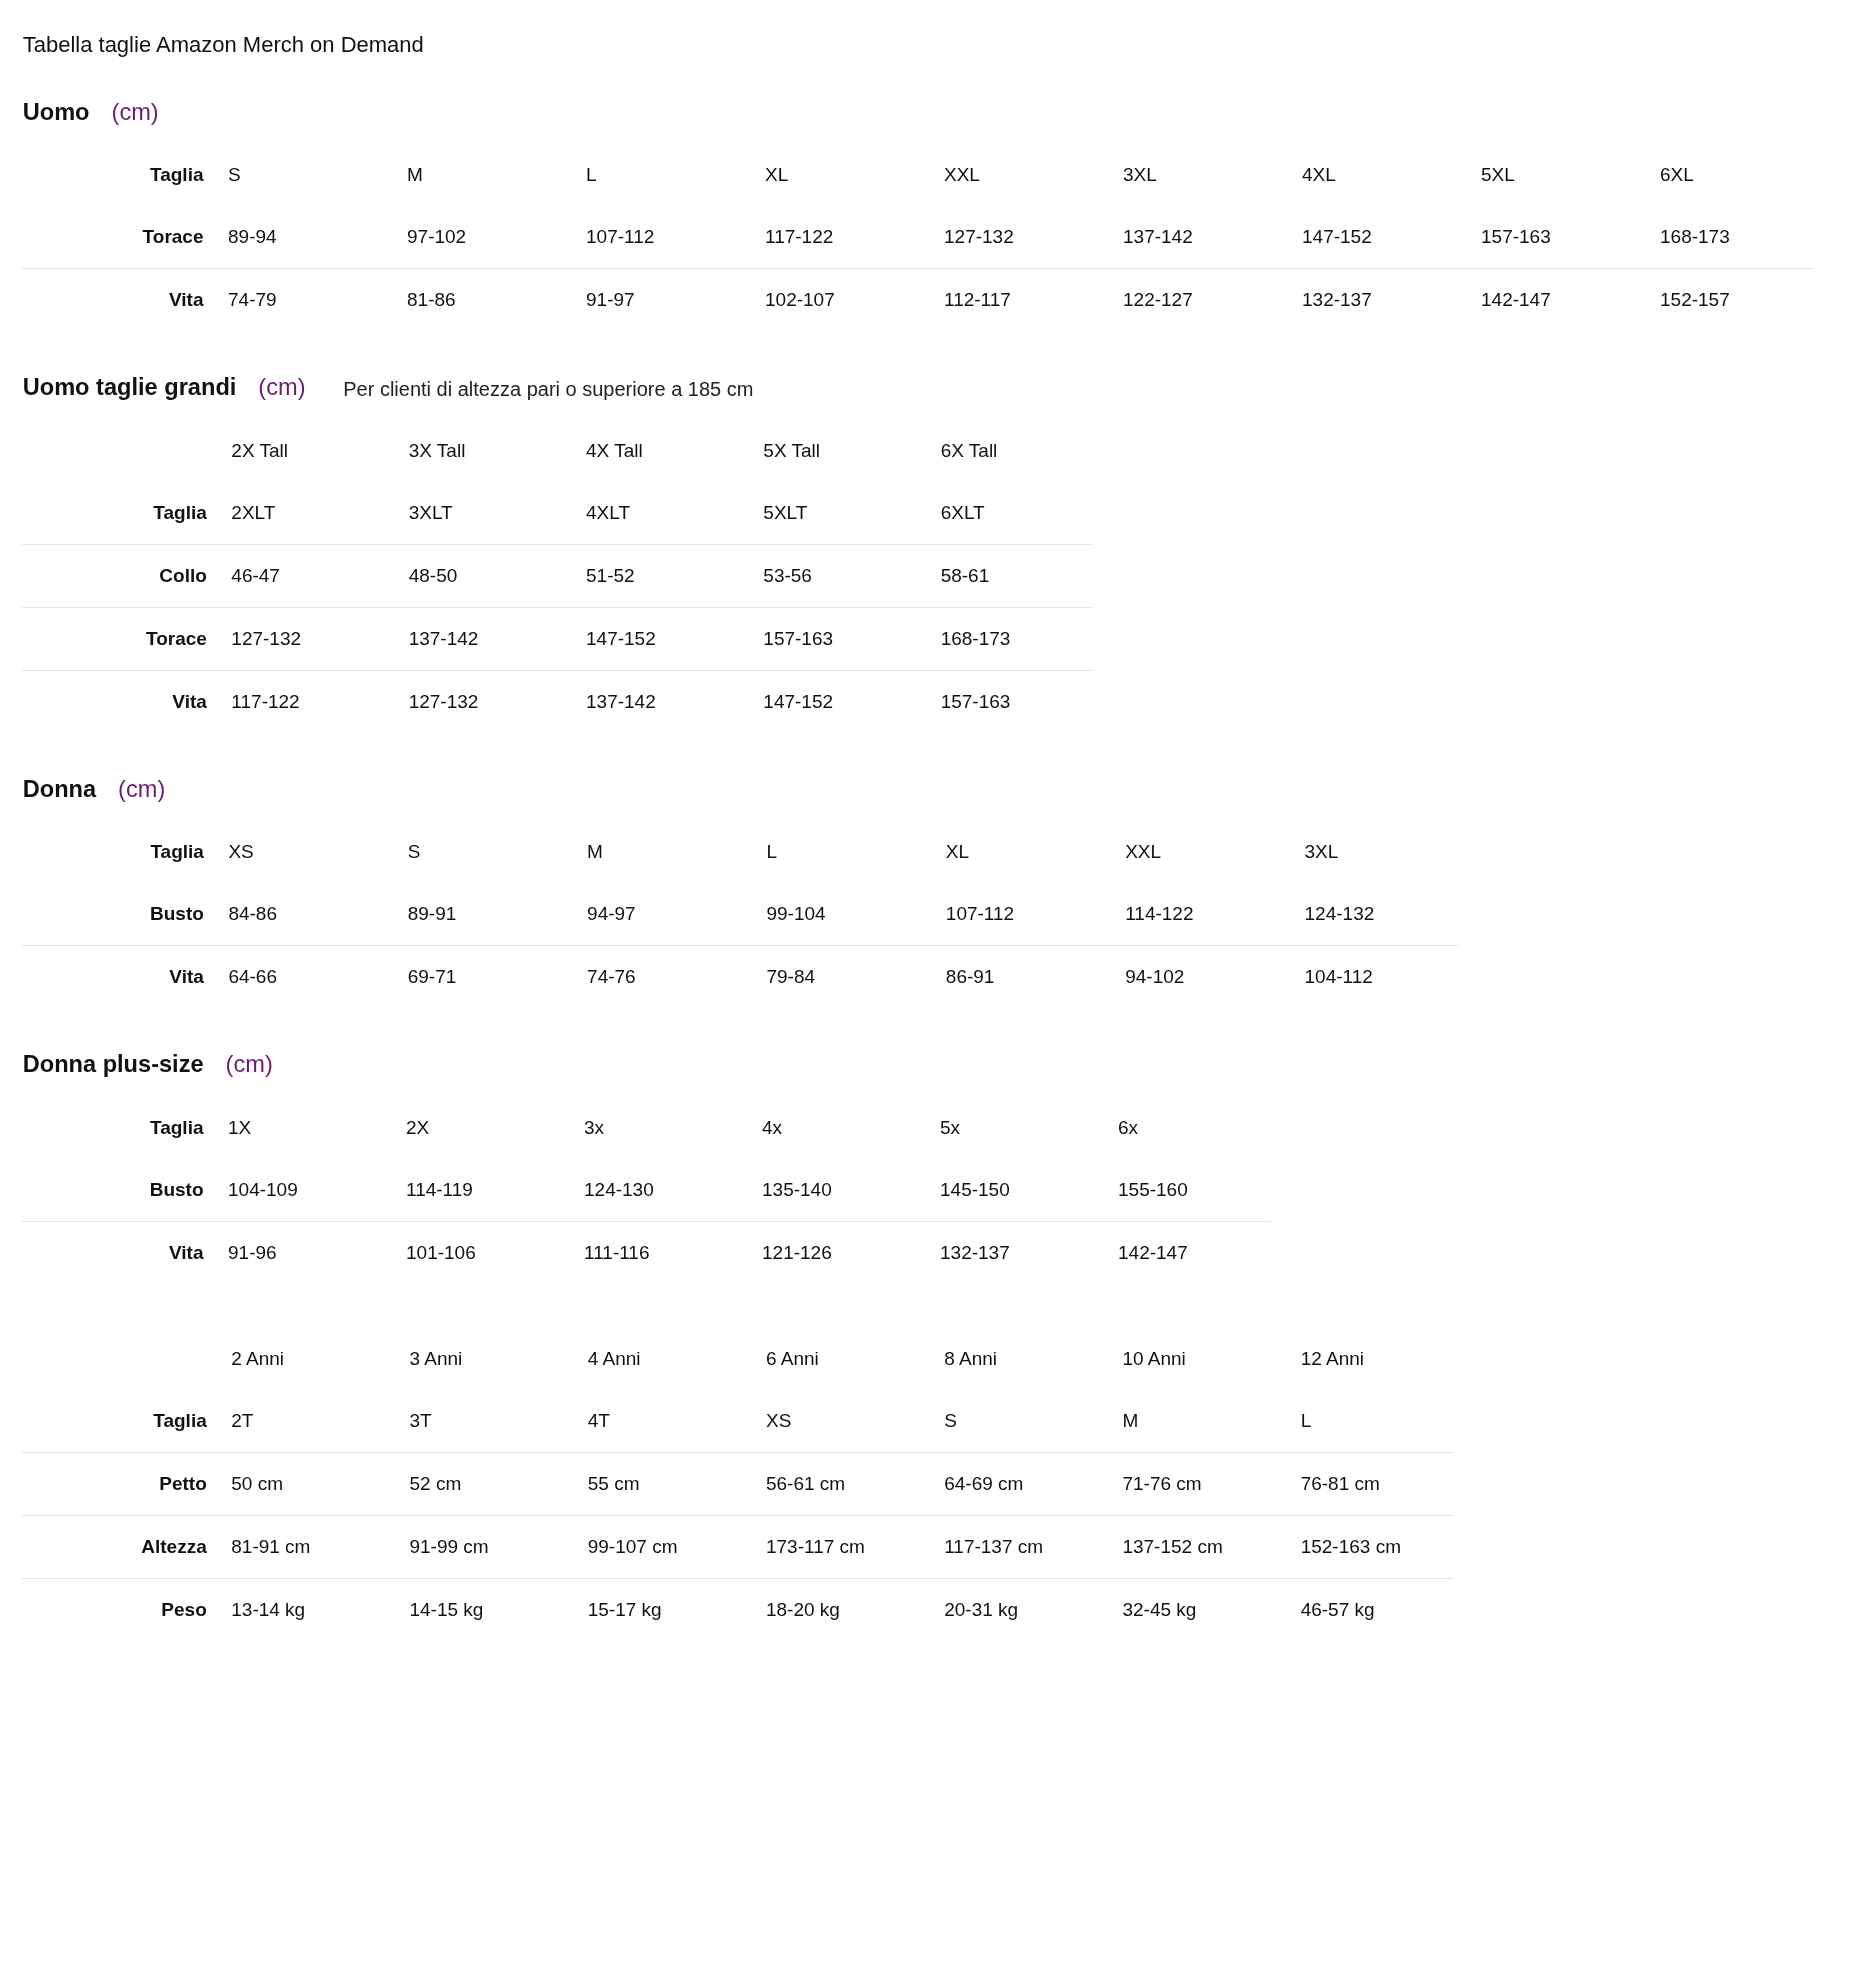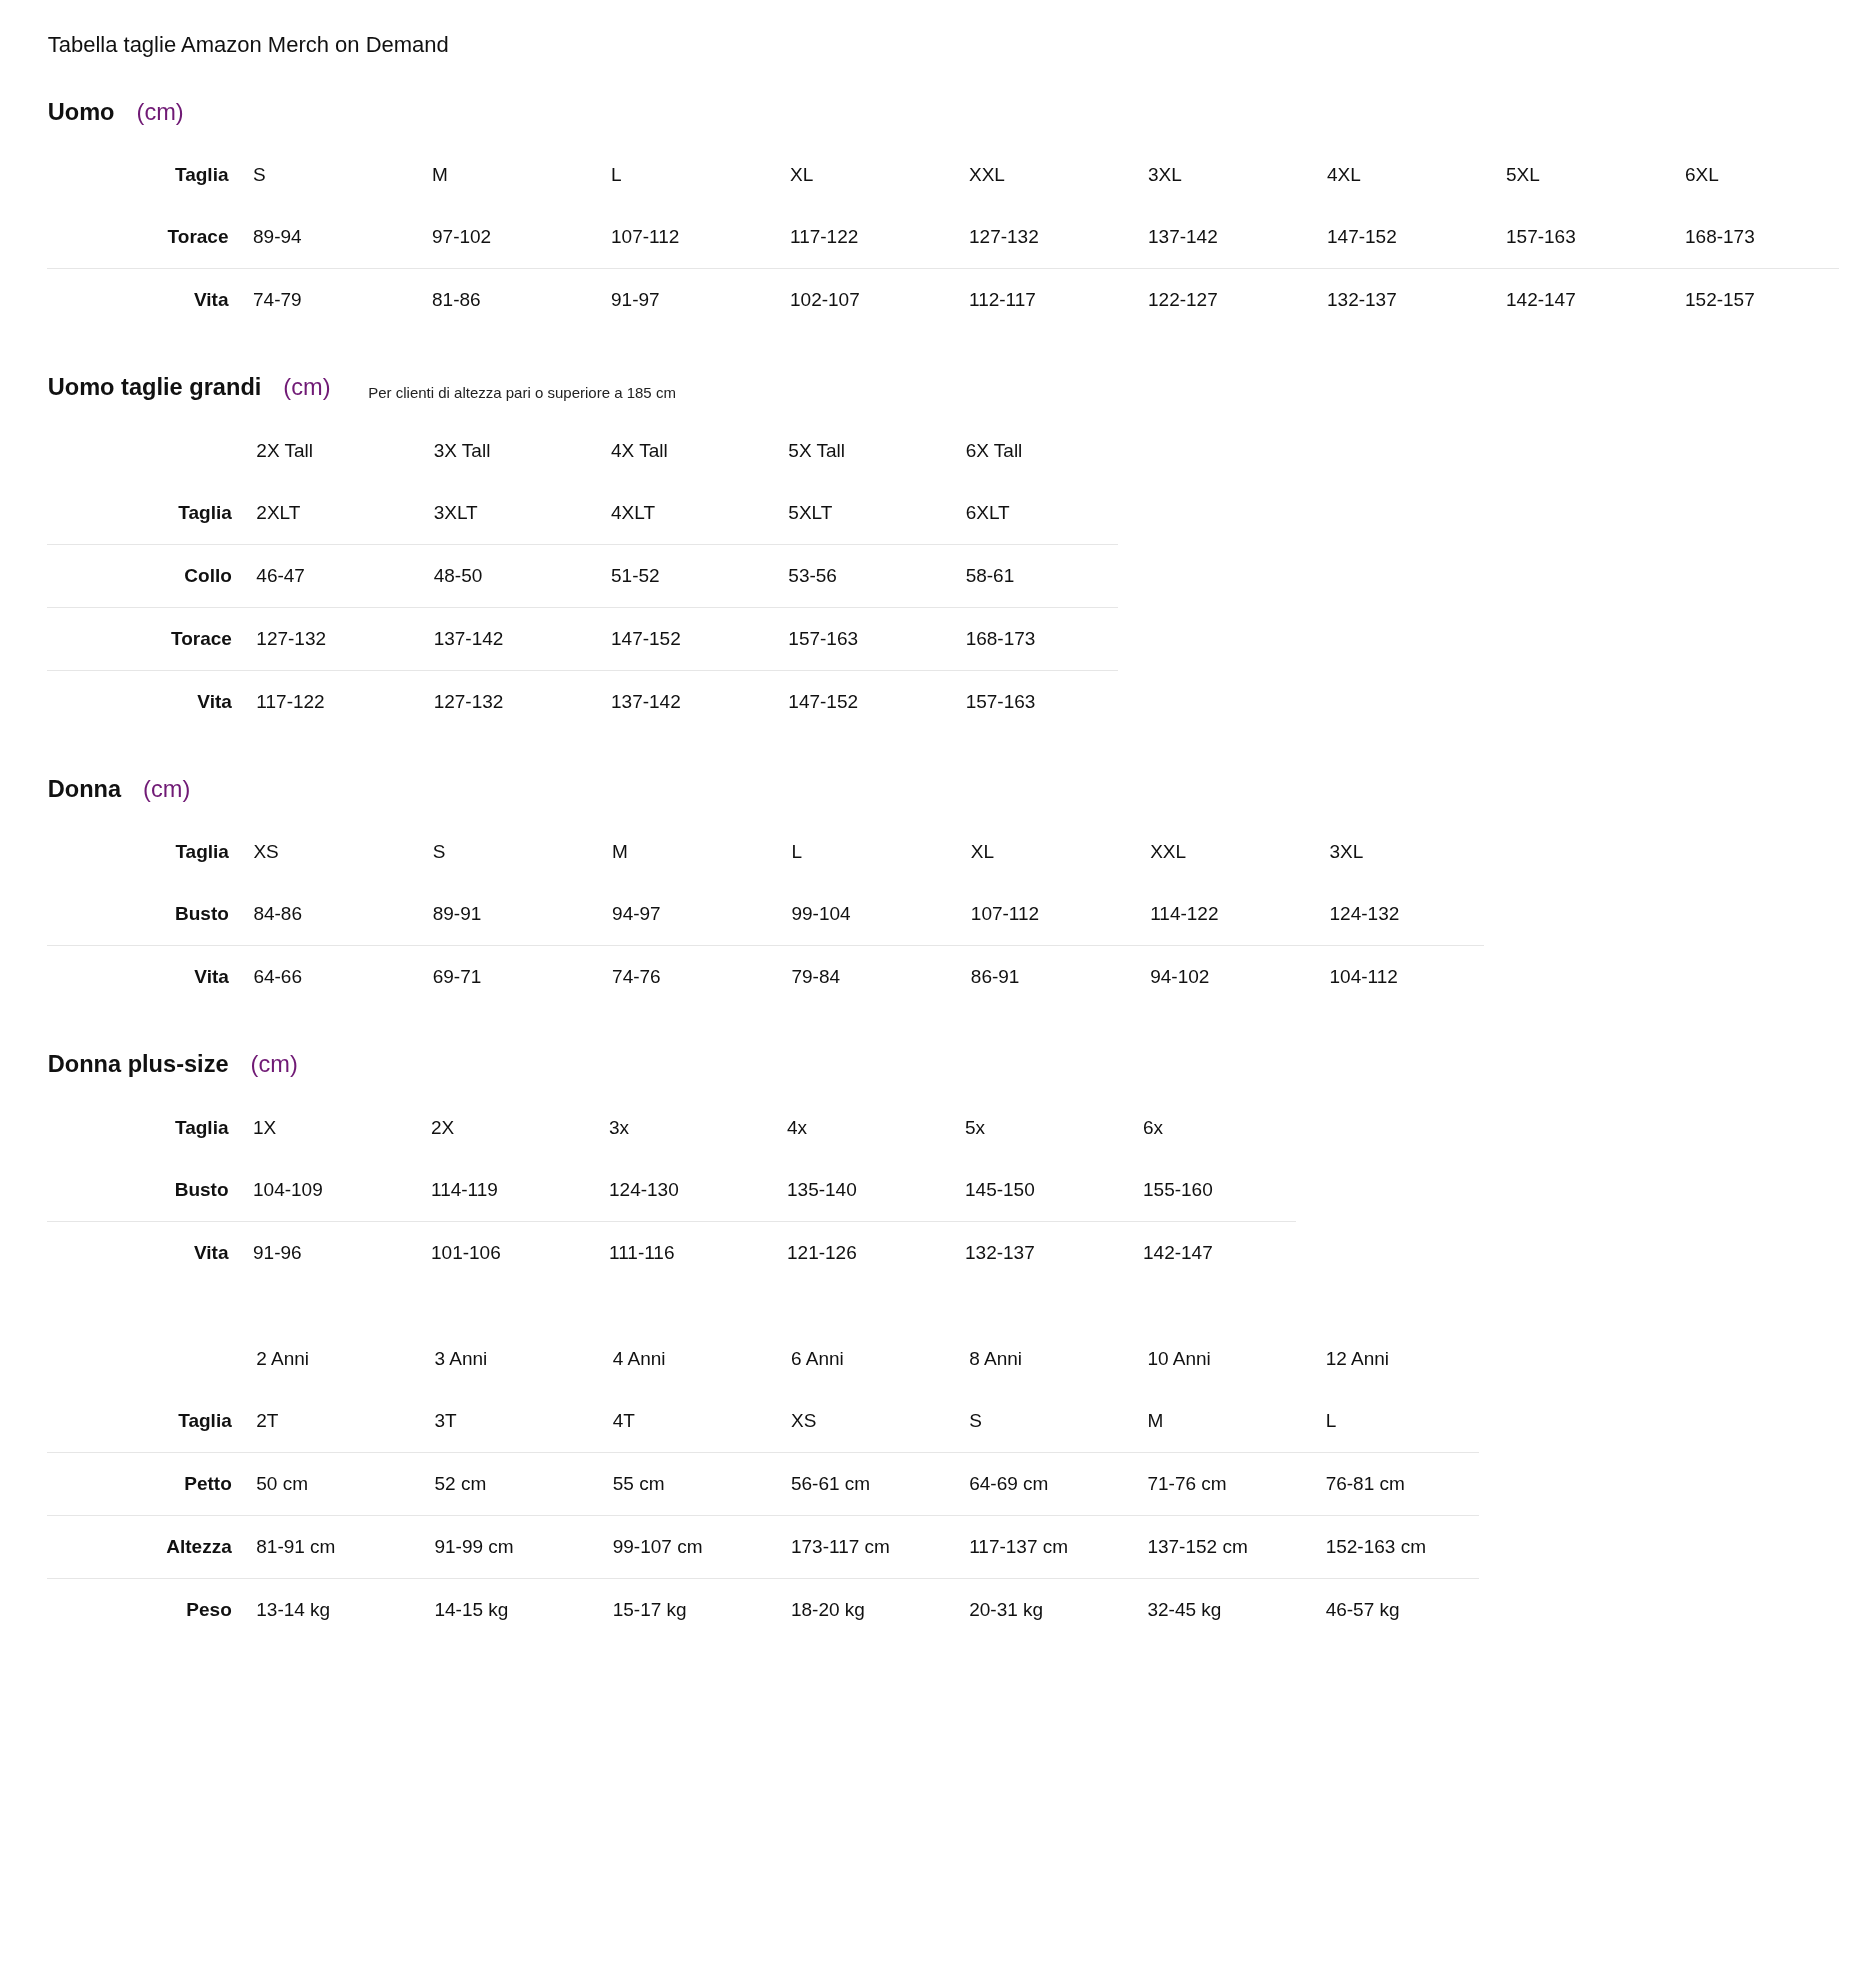--- a/index.html
+++ b/index.html
@@ -7,21 +7,21 @@
     padding: 0;
     background: #ffffff;
   }
   body {
     font-family: "Liberation Sans", sans-serif;
     color: #111111;
     width: 1863px;
     -webkit-font-smoothing: antialiased;
   }
   .page {
-    padding: 30px 35px 35px 46px;
+    padding: 30px 35px 35px 21px;
     box-sizing: border-box;
     width: 1863px;
   }
   .doc-title {
     font-size: 22px;
     line-height: 1.4;
     color: #111111;
     margin: 0 0 38px 1.7px;
     font-weight: 400;
   }
@@ -41,21 +41,21 @@
     font-size: 23.6px;
     font-weight: bold;
     color: #111111;
   }
   .section-unit {
     font-size: 23.6px;
     font-weight: 400;
     color: #701a75;
   }
   .section-note {
-    font-size: 15px;
+    font-size: 20px;
     font-weight: 400;
     color: #222222;
     margin-left: 15.7px;
   }
   table {
     border-collapse: collapse;
     border-spacing: 0;
     background: #ffffff;
     border: 0.9px solid #dcdcdc;
     border-radius: 8.7px;

